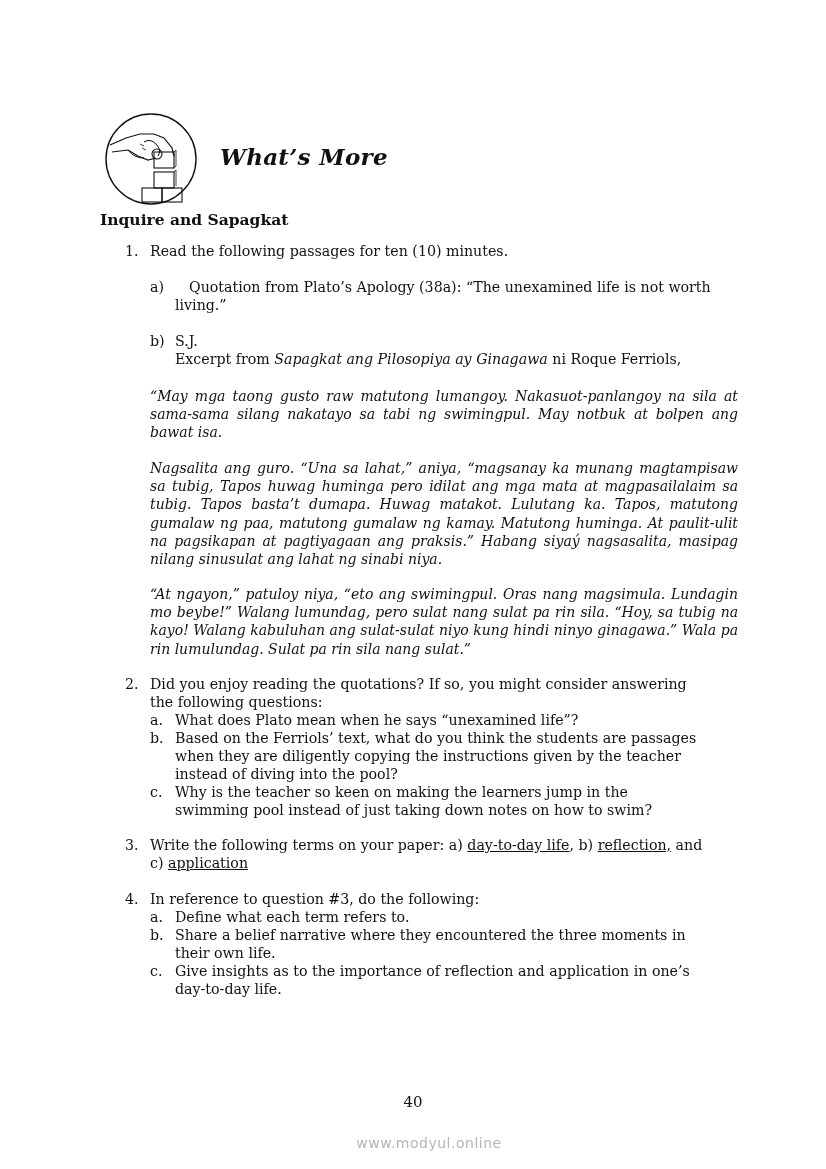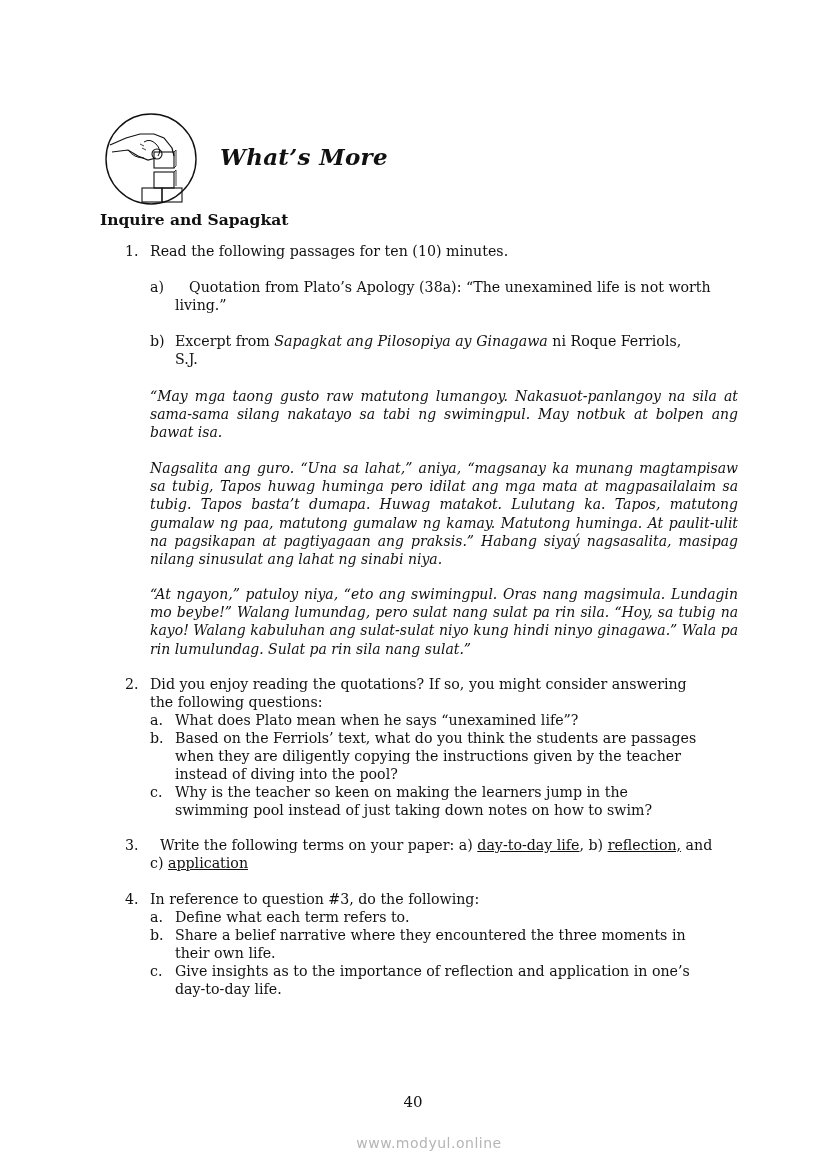--- a/index.html
+++ b/index.html
@@ -59,22 +59,22 @@
   </div>
 
   <div class="blk body" style="left:150px; top:268px; width:600px;">
     <span class="num">a)</span>
     <span class="line" style="margin-left:39px">Quotation from Plato’s Apology (38a): “The unexamined life is not worth</span>
     <span class="line" style="margin-left:25px">living.”</span>
   </div>
 
   <div class="blk body" style="left:150px; top:322px; width:600px;">
     <span class="num">b)</span>
+    <span class="line" style="margin-left:25px">S.J.</span>
     <span class="line" style="margin-left:25px"><span>Excerpt from </span><i>Sapagkat ang Pilosopiya ay Ginagawa</i><span> ni Roque Ferriols,</span></span>
-    <span class="line" style="margin-left:25px">S.J.</span>
   </div>
 
   <div class="blk para-it" style="left:150px; top:377px;">“May mga taong gusto raw matutong lumangoy. Nakasuot-panlangoy na sila at sama-sama silang nakatayo sa tabi ng swimingpul. May notbuk at bolpen ang bawat isa.</div>
   <div class="blk para-it" style="left:150px; top:449px;">Nagsalita ang guro. “Una sa lahat,” aniya, “magsanay ka munang magtampisaw sa tubig, Tapos huwag huminga pero idilat ang mga mata at magpasailalaim sa tubig. Tapos basta’t dumapa. Huwag matakot. Lulutang ka. Tapos, matutong gumalaw ng paa, matutong gumalaw ng kamay. Matutong huminga. At paulit-ulit na pagsikapan at pagtiyagaan ang praksis.” Habang siyaý nagsasalita, masipag nilang sinusulat ang lahat ng sinabi niya.</div>
   <div class="blk para-it" style="left:150px; top:575px;">“At ngayon,” patuloy niya, “eto ang swimingpul. Oras nang magsimula. Lundagin mo beybe!” Walang lumundag, pero sulat nang sulat pa rin sila. “Hoy, sa tubig na kayo! Walang kabuluhan ang sulat-sulat niyo kung hindi ninyo ginagawa.” Wala pa rin lumulundag. Sulat pa rin sila nang sulat.”</div>
 
   <div class="blk body" style="left:125px; top:665px; width:620px;">
     <span class="num">2.</span>
     <span class="line" style="margin-left:25px">Did you enjoy reading the quotations? If so, you might consider answering</span>
     <span class="line" style="margin-left:25px">the following questions:</span>
@@ -90,21 +90,21 @@
     </div>
     <div class="sub" style="margin-left:25px">
       <span class="lbl">c.</span>
       <span class="txt line">Why is the teacher so keen on making the learners jump in the</span>
       <span class="txt line">swimming pool instead of just taking down notes on how to swim?</span>
     </div>
   </div>
 
   <div class="blk body" style="left:125px; top:826px; width:620px;">
     <span class="num">3.</span>
-    <span class="line" style="margin-left:35px"><span>Write the following terms on your paper: a) </span><span class="u">day-to-day life</span><span>, b) </span><span class="u">reflection,</span><span> and</span></span>
+    <span class="line" style="margin-left:25px"><span>Write the following terms on your paper: a) </span><span class="u">day-to-day life</span><span>, b) </span><span class="u">reflection,</span><span> and</span></span>
     <span class="line" style="margin-left:25px"><span>c) </span><span class="u">application</span></span>
   </div>
 
   <div class="blk body" style="left:125px; top:880px; width:620px;">
     <span class="num">4.</span>
     <span class="line" style="margin-left:25px">In reference to question #3, do the following:</span>
     <div class="sub" style="margin-left:25px">
       <span class="lbl">a.</span>
       <span class="txt line">Define what each term refers to.</span>
     </div>

